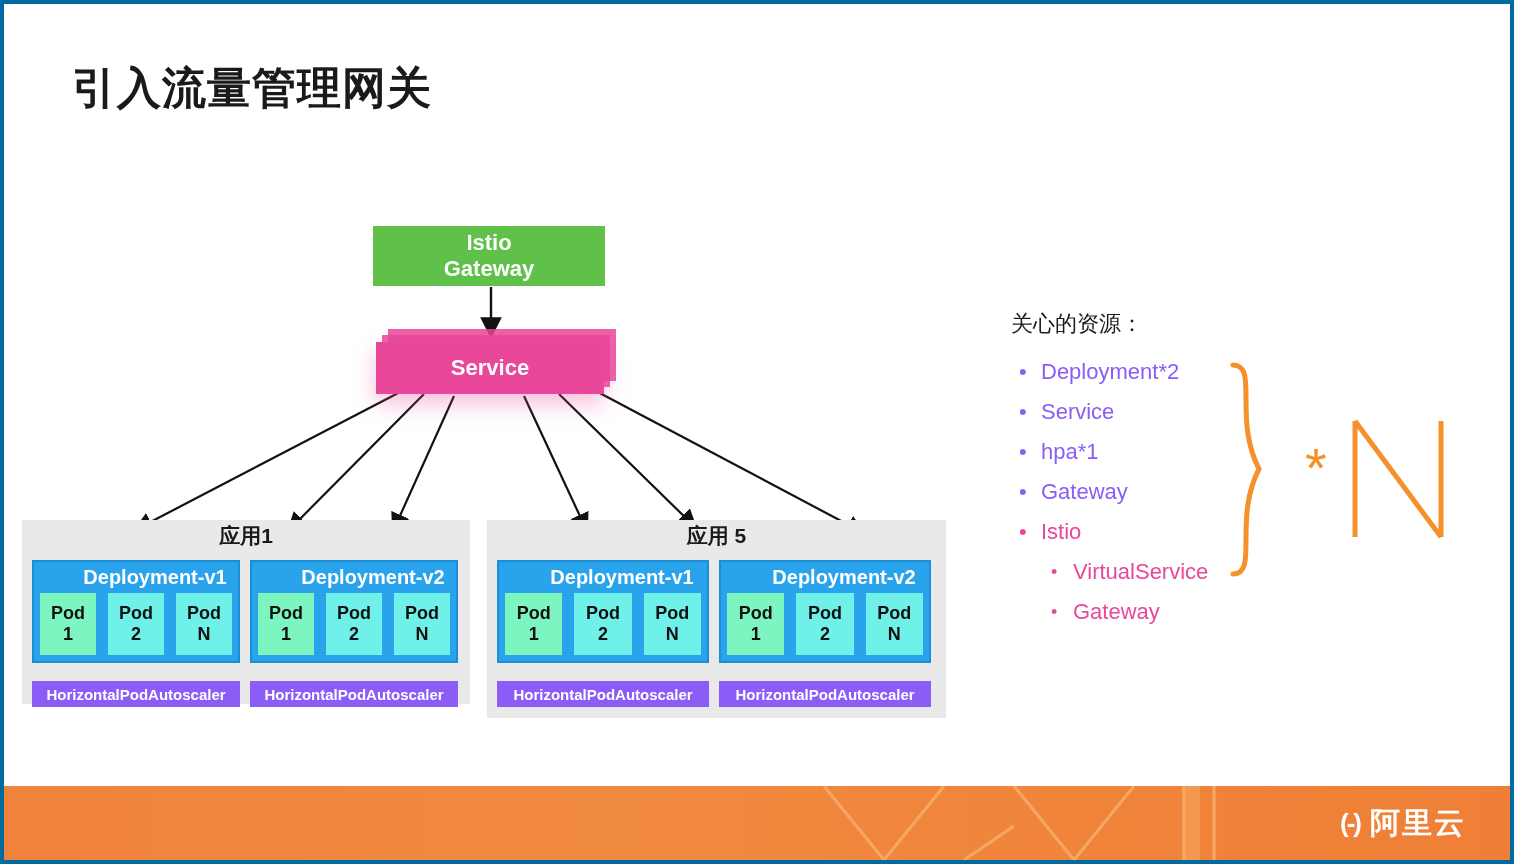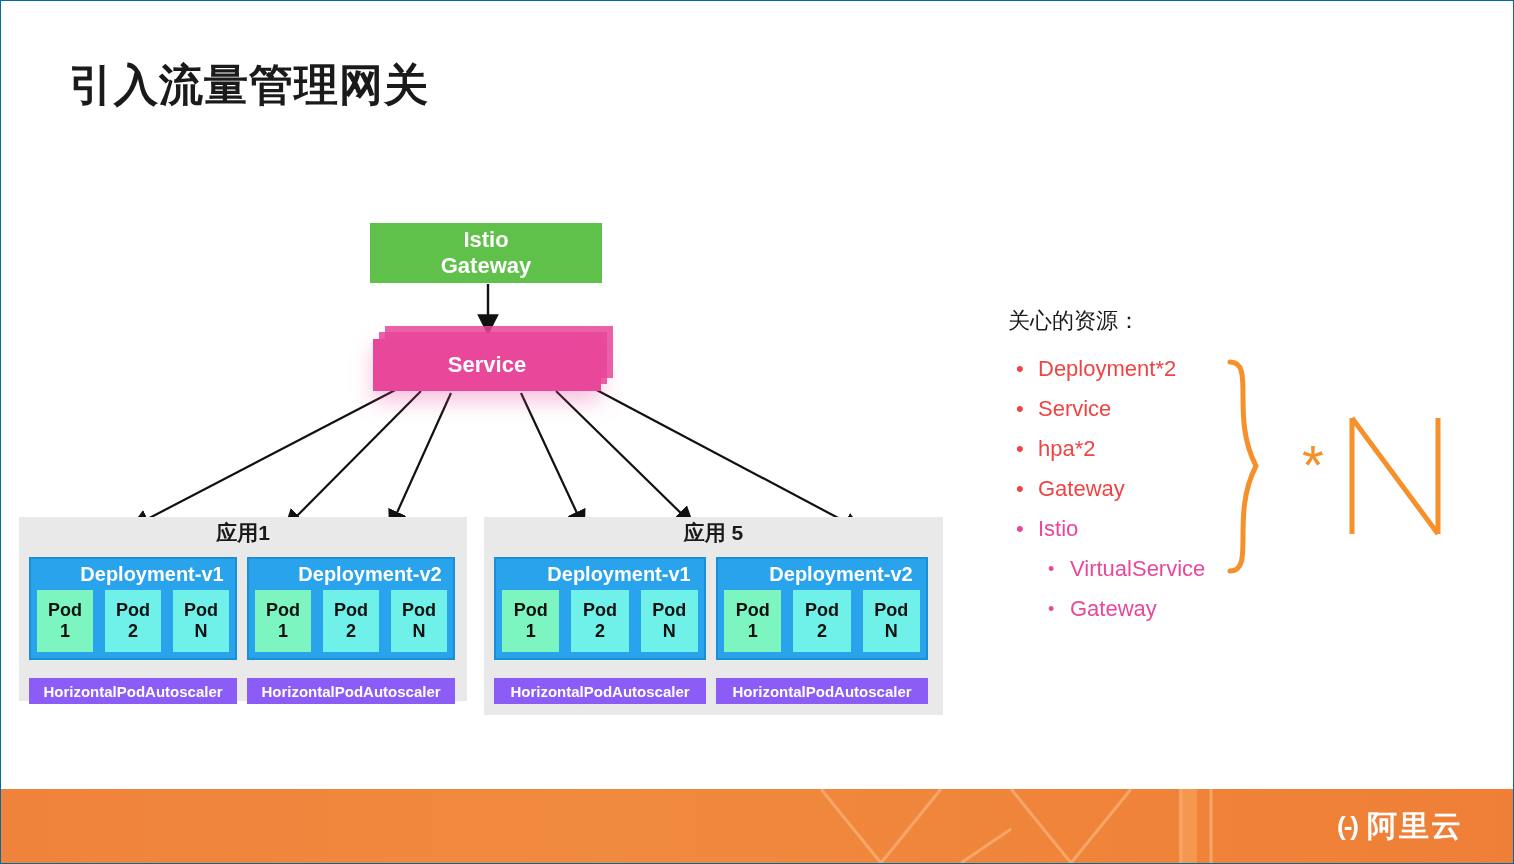--- a/index.html
+++ b/index.html
@@ -10,21 +10,21 @@
   body {
     font-family: "Liberation Sans", sans-serif;
   }
   .slide {
     position: relative;
     width: 1514px;
     height: 864px;
     background: #ffffff;
     overflow: hidden;
     box-sizing: border-box;
-    border: 1px solid #0369a1;
+    border: 4px solid #0369a1;
   }
   .title {
     position: absolute;
     left: 68px;
     top: 55px;
     font-size: 44px;
     font-weight: bold;
     color: #1a1a1a;
     letter-spacing: 1px;
   }
@@ -170,21 +170,21 @@
     top: 305px;
     width: 470px;
   }
   .res-head {
     font-size: 22px;
     color: #1a1a1a;
     margin-bottom: 13px;
   }
   .res-item {
     font-size: 22px;
-    color: #ef4444;
+    color: #8b5cf6;
     line-height: 40px;
     position: relative;
     padding-left: 30px;
   }
   .res-item::before {
     content: "•";
     position: absolute;
     left: 8px;
     top: 0;
   }
@@ -359,21 +359,21 @@
         </div>
       </div>
       <div class="hpa" style="left:232px; width:212px;">HorizontalPodAutoscaler</div>
     </div>
   </div>
 
   <div class="res-panel">
     <div class="res-head">关心的资源：</div>
     <div class="res-item">Deployment*2</div>
     <div class="res-item">Service</div>
-    <div class="res-item">hpa*2</div>
+    <div class="res-item">hpa*1</div>
     <div class="res-item">Gateway</div>
     <div class="res-item pink">Istio</div>
     <div class="res-item sub">VirtualService</div>
     <div class="res-item sub">Gateway</div>
   </div>
 
   <svg class="brace" viewBox="0 0 260 230">
     <path d="M14,6 C40,6 14,60 40,110 C14,160 40,215 14,215" transform="translate(0,0)" fill="none" stroke="#f5902a" stroke-width="5" stroke-linecap="round"></path>
     <text x="86" y="128" font-family="'Liberation Sans', sans-serif" font-size="56" fill="#f5902a">*</text>
     <path d="M136,62 L136,178 M136,62 L222,178 M222,62 L222,178" fill="none" stroke="#f5902a" stroke-width="5" stroke-linejoin="miter"></path>

